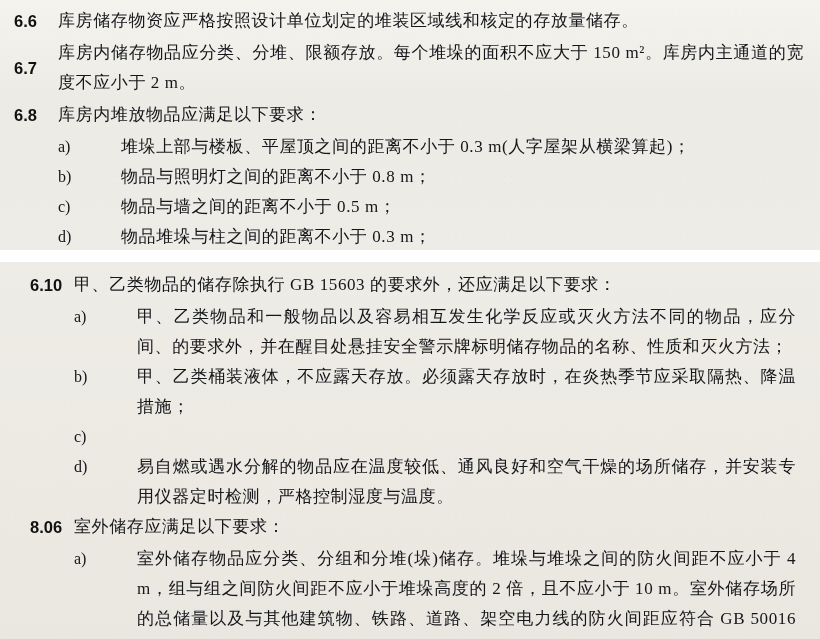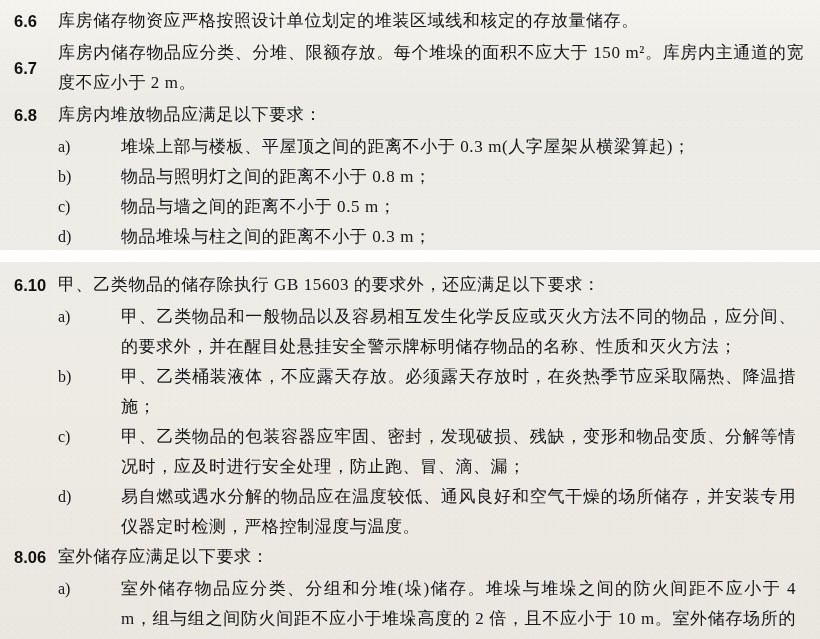--- a/index.html
+++ b/index.html
@@ -29,21 +29,21 @@
   }
   .block-top {
     top: 0;
     height: 250px;
     padding: 6px 16px 0 14px;
     background: linear-gradient(180deg, #f4f3ee 0%, #ecebe5 40%, #eeece7 100%);
   }
   .block-bottom {
     top: 262px;
     height: 377px;
-    padding: 8px 16px 0 14px;
+    padding: 8px 16px 0 30px;
     background: linear-gradient(180deg, #eeece6 0%, #eceae3 50%, #e9e7e0 100%);
   }
   .gap {
     position: absolute;
     left: 0;
     top: 250px;
     width: 820px;
     height: 12px;
     background: #ffffff;
   }
@@ -171,21 +171,20 @@
       <li class="sub-item">
         <span class="sub-marker">a)</span>
         <span class="sub-text">甲、乙类物品和一般物品以及容易相互发生化学反应或灭火方法不同的物品，应分间、的要求外，并在醒目处悬挂安全警示牌标明储存物品的名称、性质和灭火方法；</span>
       </li>
       <li class="sub-item">
         <span class="sub-marker">b)</span>
         <span class="sub-text">甲、乙类桶装液体，不应露天存放。必须露天存放时，在炎热季节应采取隔热、降温措施；</span>
       </li>
       <li class="sub-item">
         <span class="sub-marker">c)</span>
-        <span class="sub-text">甲、乙类物品的包装容器应牢固、密封，发现破损、残缺，变形和物品变质、分解等情况时，应及时进行安全处理，防止跑、冒、滴、漏；</span>
       </li>
       <li class="sub-item">
         <span class="sub-marker">d)</span>
         <span class="sub-text">易自燃或遇水分解的物品应在温度较低、通风良好和空气干燥的场所储存，并安装专用仪器定时检测，严格控制湿度与温度。</span>
       </li>
     </ul>
 
     <div class="clause">
       <div class="clause-num">8.06</div>
       <div class="clause-body">室外储存应满足以下要求：</div>

